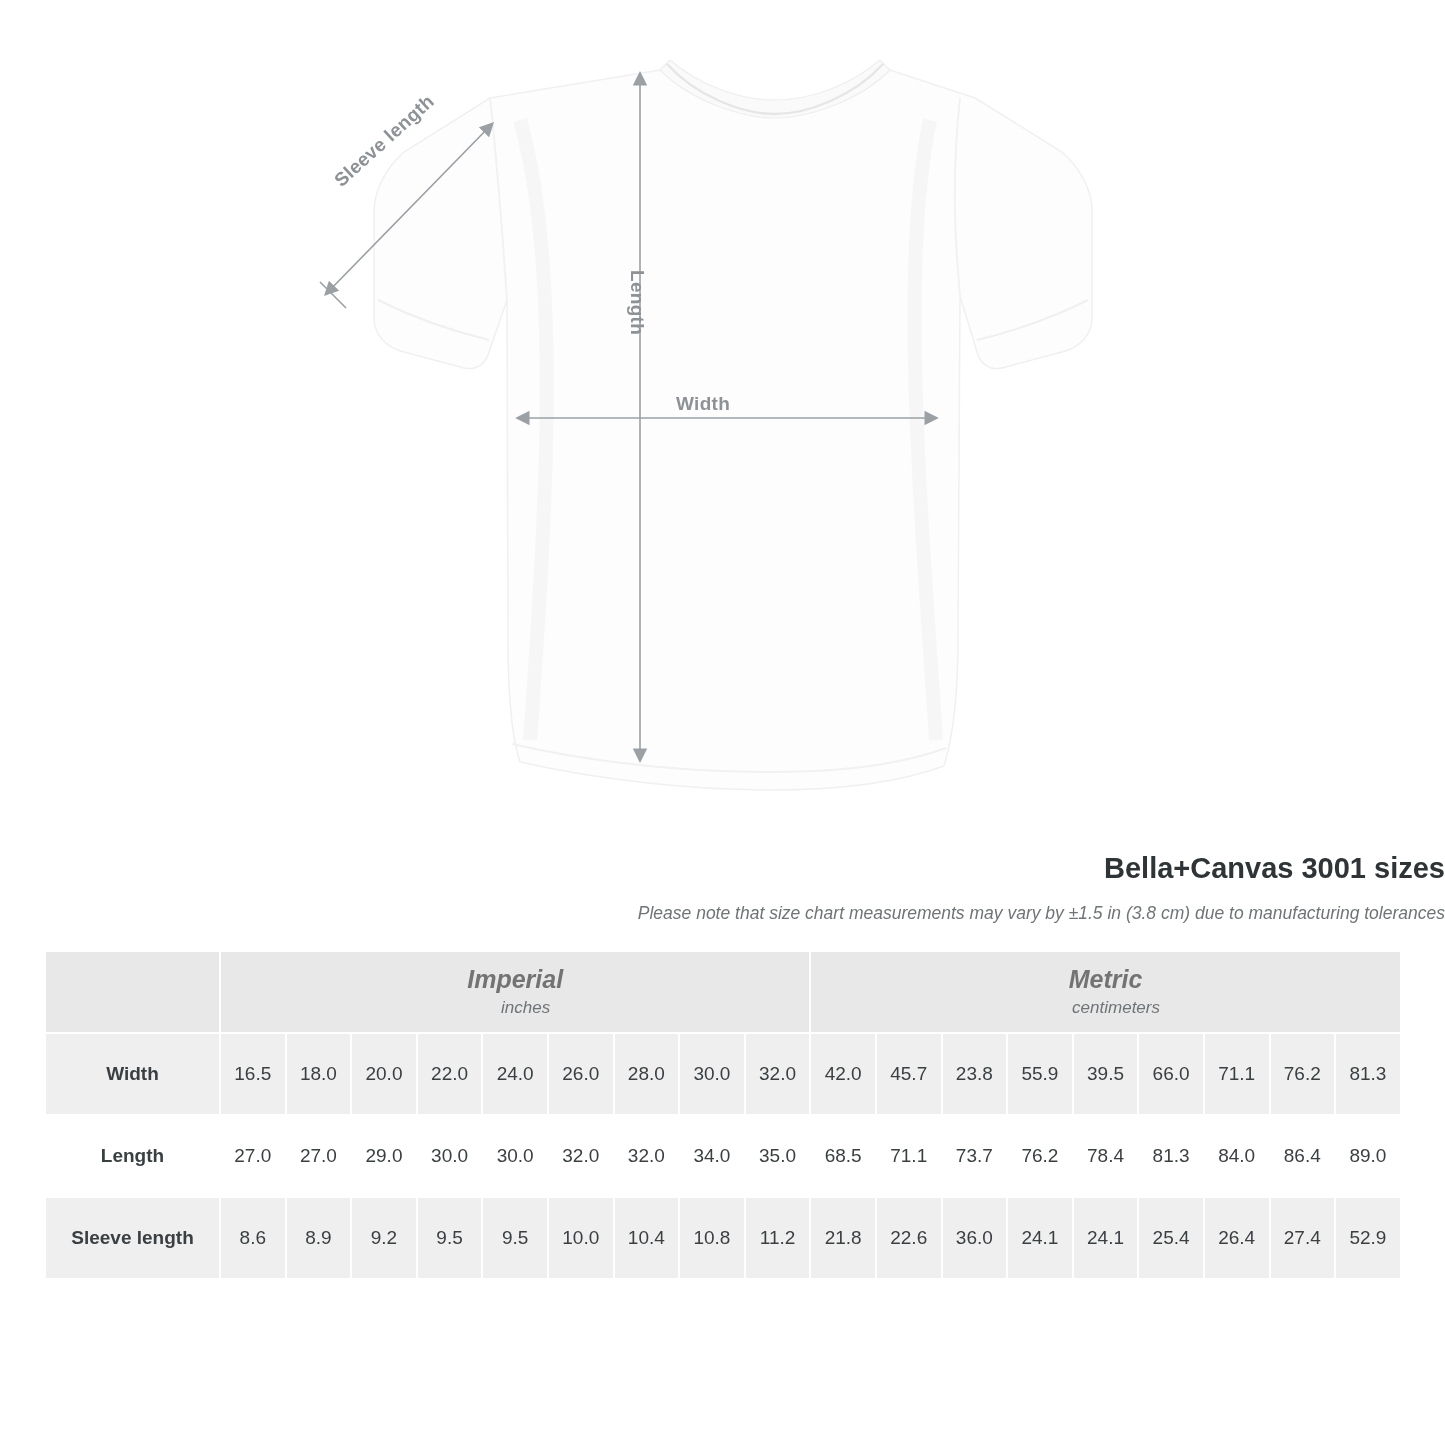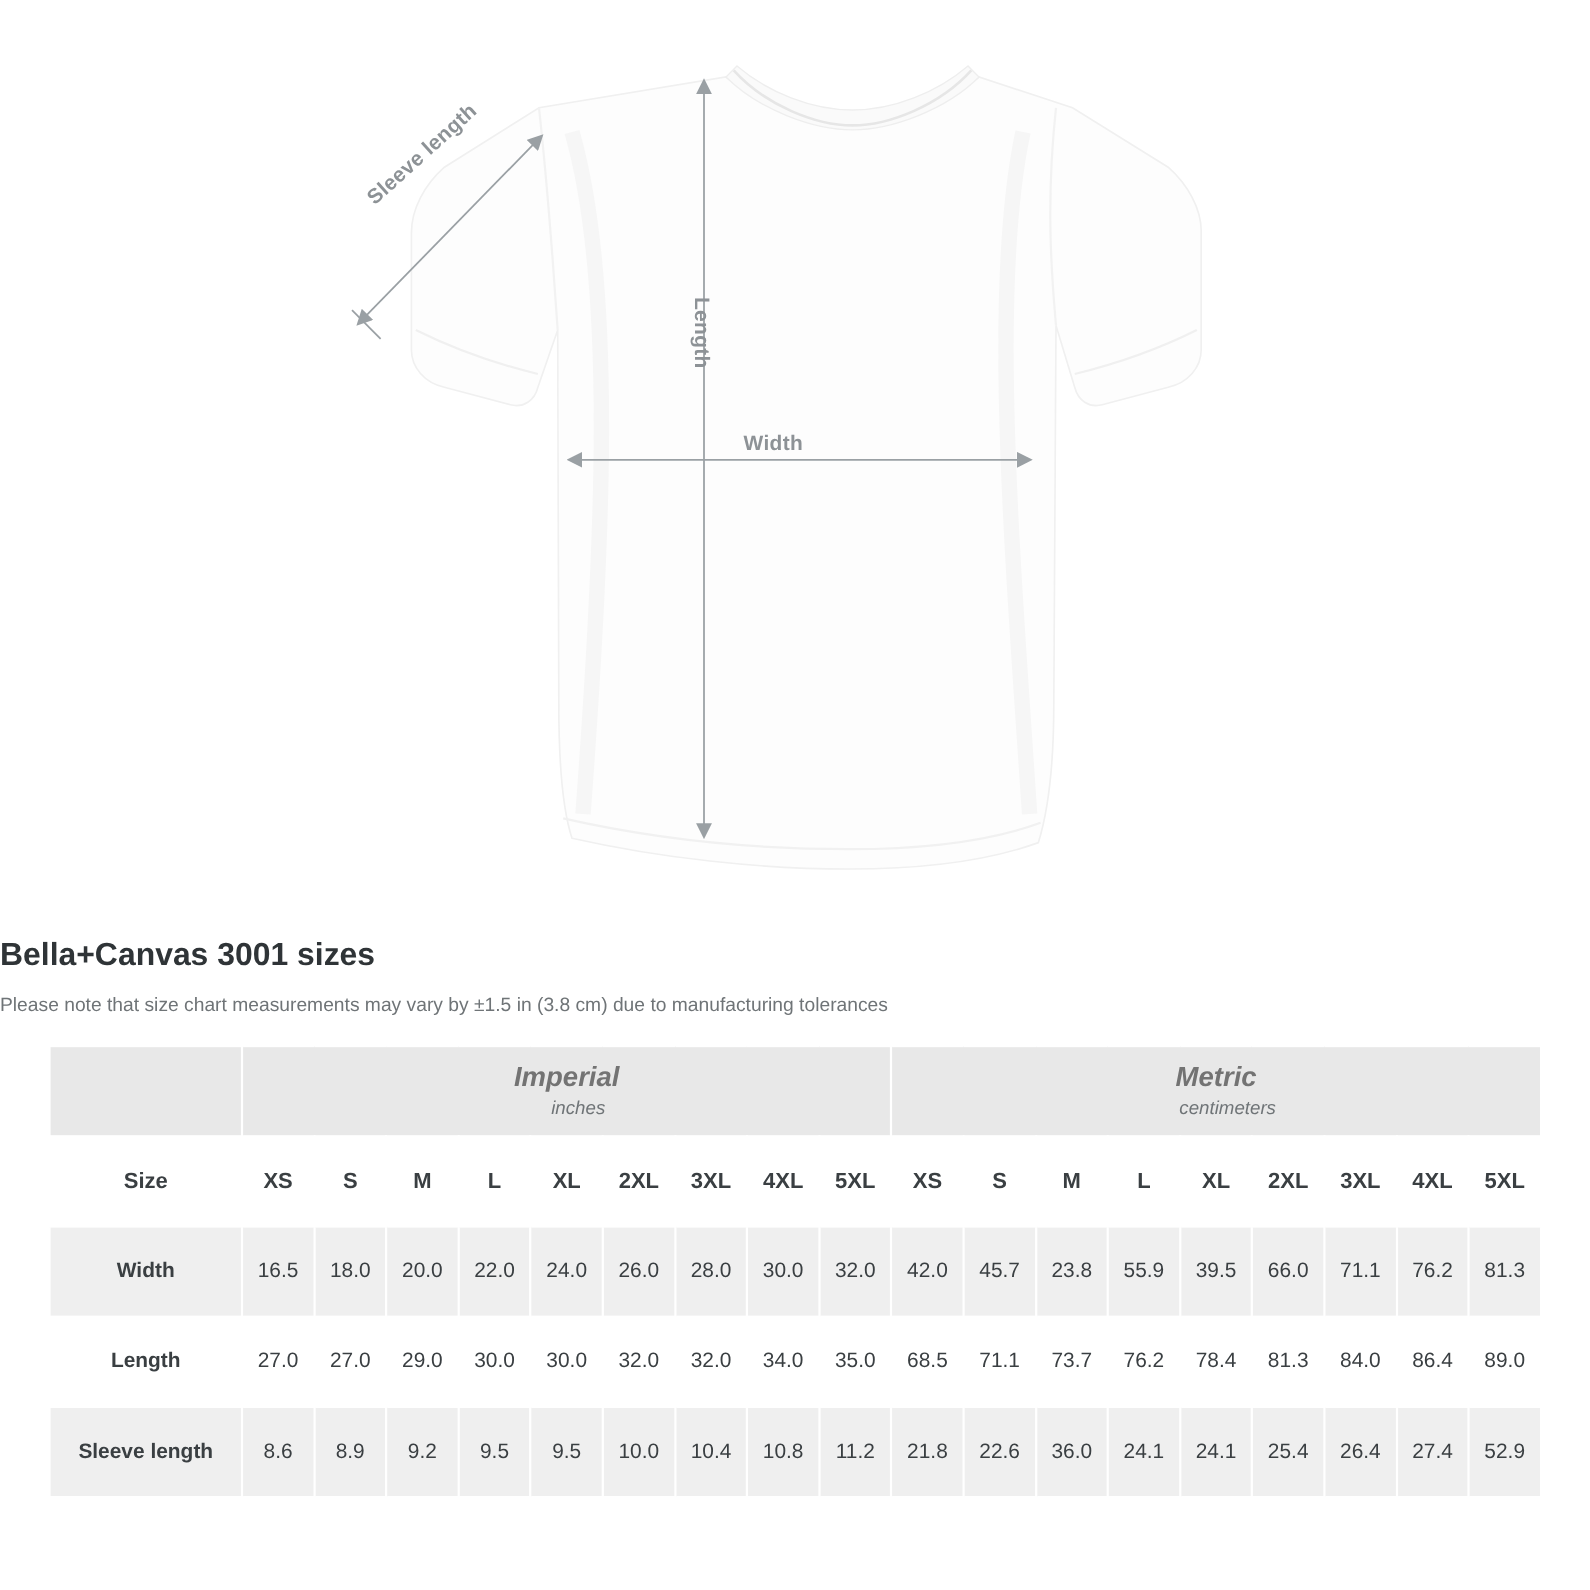--- a/index.html
+++ b/index.html
@@ -51,31 +51,32 @@
     transform: rotate(90deg);
     transform-origin: left top;
   }
   .label-width {
     left: 676px;
     top: 393px;
   }
 
   
   .title-block {
-    text-align: left;
+    text-align: right;
     margin-top: 22px;
   }
   .chart-title {
     font-size: 29px;
     font-weight: bold;
     color: #2f3437;
     margin: 0;
   }
   .chart-note {
     font-size: 17.5px;
+    font-style: italic;
     color: #6f7477;
     margin: 18px 0 0 0;
   }
 
   
   .table-wrap {
     margin: 26px 44px 0 44px;
   }
   table.size-table {
     border-collapse: collapse;
@@ -240,41 +241,20 @@
           <td class="unit-head" colspan="9">
             <span class="unit-name">Imperial</span>
             <span class="unit-sub">inches</span>
           </td>
           <td class="unit-head" colspan="9">
             <span class="unit-name">Metric</span>
             <span class="unit-sub">centimeters</span>
           </td>
         </tr>
 
-        <tr class="head-row">
-          <td class="row-label">Size</td>
-          <td>XS</td>
-          <td>S</td>
-          <td>M</td>
-          <td>L</td>
-          <td>XL</td>
-          <td>2XL</td>
-          <td>3XL</td>
-          <td>4XL</td>
-          <td>5XL</td>
-          <td>XS</td>
-          <td>S</td>
-          <td>M</td>
-          <td>L</td>
-          <td>XL</td>
-          <td>2XL</td>
-          <td>3XL</td>
-          <td>4XL</td>
-          <td>5XL</td>
-        </tr>
 
         <tr class="band">
           <td class="row-label">Width</td>
           <td>16.5</td>
           <td>18.0</td>
           <td>20.0</td>
           <td>22.0</td>
           <td>24.0</td>
           <td>26.0</td>
           <td>28.0</td>

